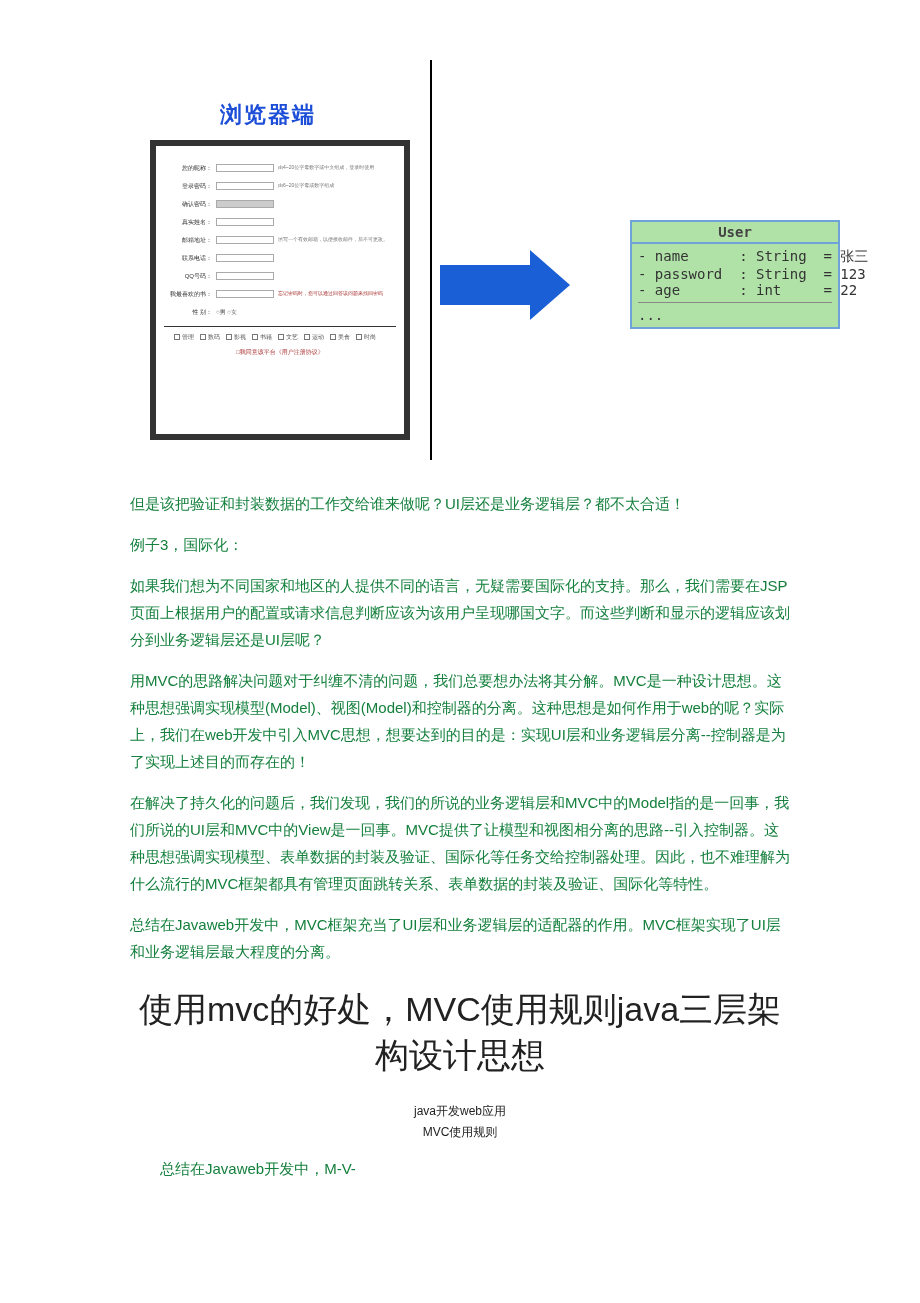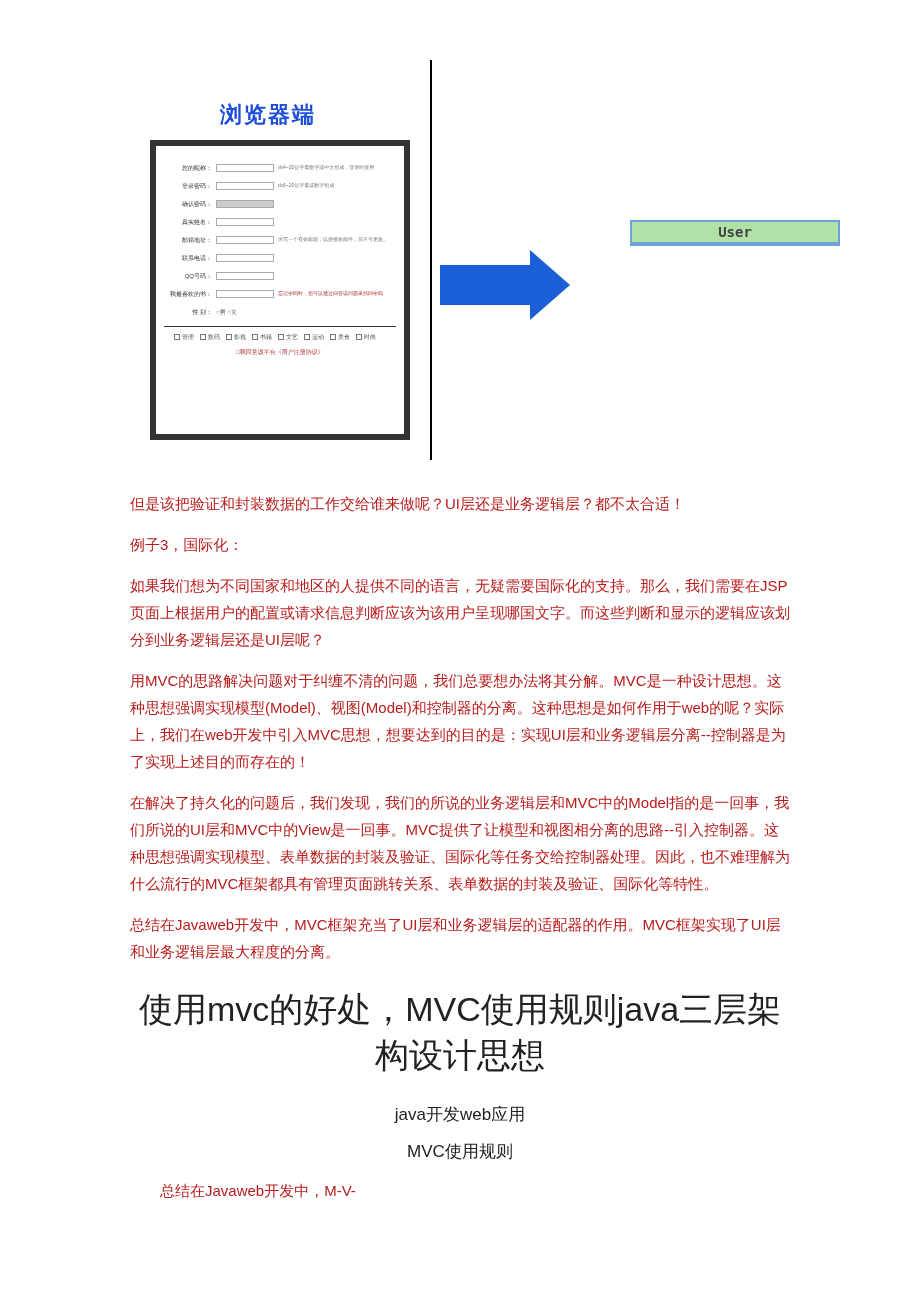--- a/index.html
+++ b/index.html
@@ -113,33 +113,33 @@
     font-weight: bold;
     color: #444;
   }
   .user-body { padding: 4px 6px; }
   .user-body div { white-space: pre; color: #333; }
   .user-body hr { border: none; border-top: 1px solid #888; margin: 4px 0; }
   p.para {
     font-size: 15px;
     line-height: 1.8;
     margin: 14px 0;
-    color: #b91c1c;
+    color: #15803d;
   }
   h1.big-title {
     font-size: 34px;
     text-align: center;
     font-weight: 400;
     margin: 22px 0 24px 0;
     color: #222;
   }
   .center-line {
     text-align: center;
-    font-size: 17px;
-    margin: 14px 0;
+    font-size: 12px;
+    margin: 4px 0;
     color: #222;
   }
   .indent { text-indent: 2em; }
 </style>
 </head>
 <body>
 
 <div class="diagram-wrap">
   <div class="vline"></div>
   <div class="browser-title">浏览器端</div>
@@ -202,20 +202,27 @@
     </div>
     <div class="submit-line">□我同意该平台《用户注册协议》</div>
   </div>
 
   <div class="arrow">
     <span class="arrow-body"></span><span class="arrow-head"></span>
   </div>
 
   <div class="user-box">
     <div class="user-title">User</div>
+    <div class="user-body">
+      <div>- name      : String  = 张三</div>
+      <div>- password  : String  = 123</div>
+      <div>- age       : int     = 22</div>
+      <hr>
+      <div>...</div>
+    </div>
   </div>
 </div>
 
 <p class="para">但是该把验证和封装数据的工作交给谁来做呢？UI层还是业务逻辑层？都不太合适！</p>
 <p class="para">例子3，国际化：</p>
 <p class="para">如果我们想为不同国家和地区的人提供不同的语言，无疑需要国际化的支持。那么，我们需要在JSP页面上根据用户的配置或请求信息判断应该为该用户呈现哪国文字。而这些判断和显示的逻辑应该划分到业务逻辑层还是UI层呢？</p>
 <p class="para">用MVC的思路解决问题对于纠缠不清的问题，我们总要想办法将其分解。MVC是一种设计思想。这种思想强调实现模型(Model)、视图(Model)和控制器的分离。这种思想是如何作用于web的呢？实际上，我们在web开发中引入MVC思想，想要达到的目的是：实现UI层和业务逻辑层分离--控制器是为了实现上述目的而存在的！</p>
 <p class="para">在解决了持久化的问题后，我们发现，我们的所说的业务逻辑层和MVC中的Model指的是一回事，我们所说的UI层和MVC中的View是一回事。MVC提供了让模型和视图相分离的思路--引入控制器。这种思想强调实现模型、表单数据的封装及验证、国际化等任务交给控制器处理。因此，也不难理解为什么流行的MVC框架都具有管理页面跳转关系、表单数据的封装及验证、国际化等特性。</p>
 <p class="para">总结在Javaweb开发中，MVC框架充当了UI层和业务逻辑层的适配器的作用。MVC框架实现了UI层和业务逻辑层最大程度的分离。</p>
 

